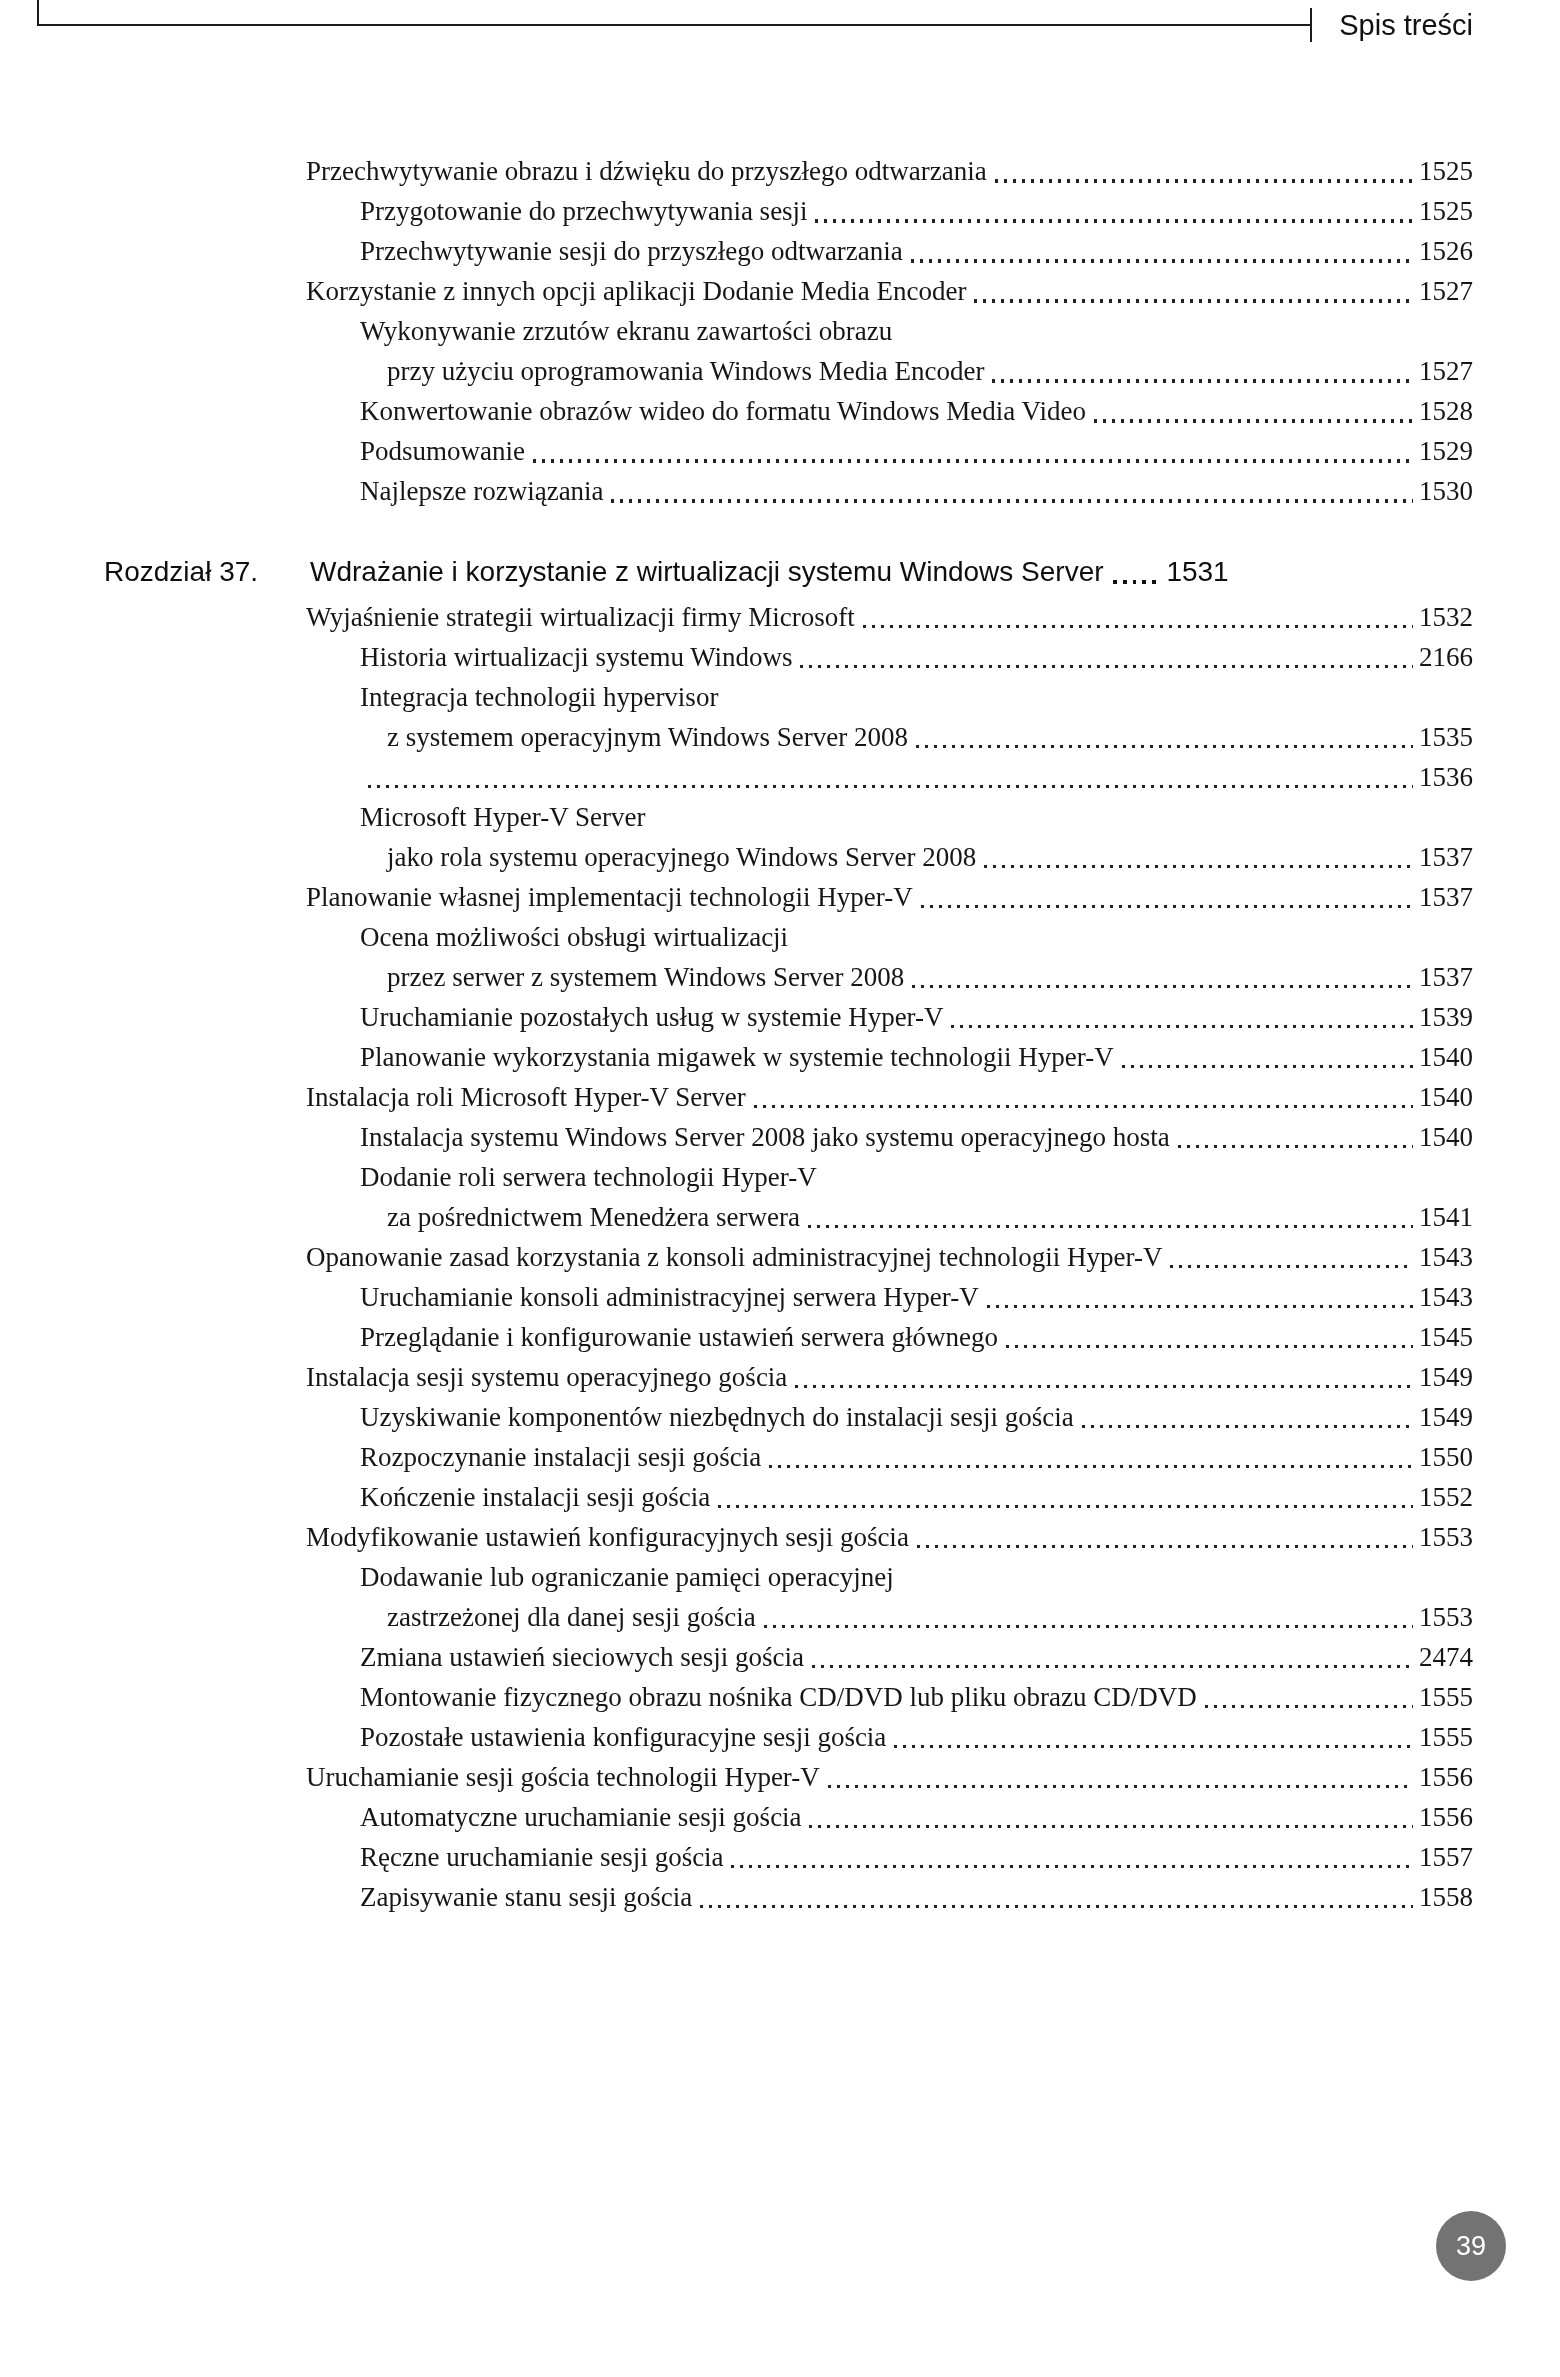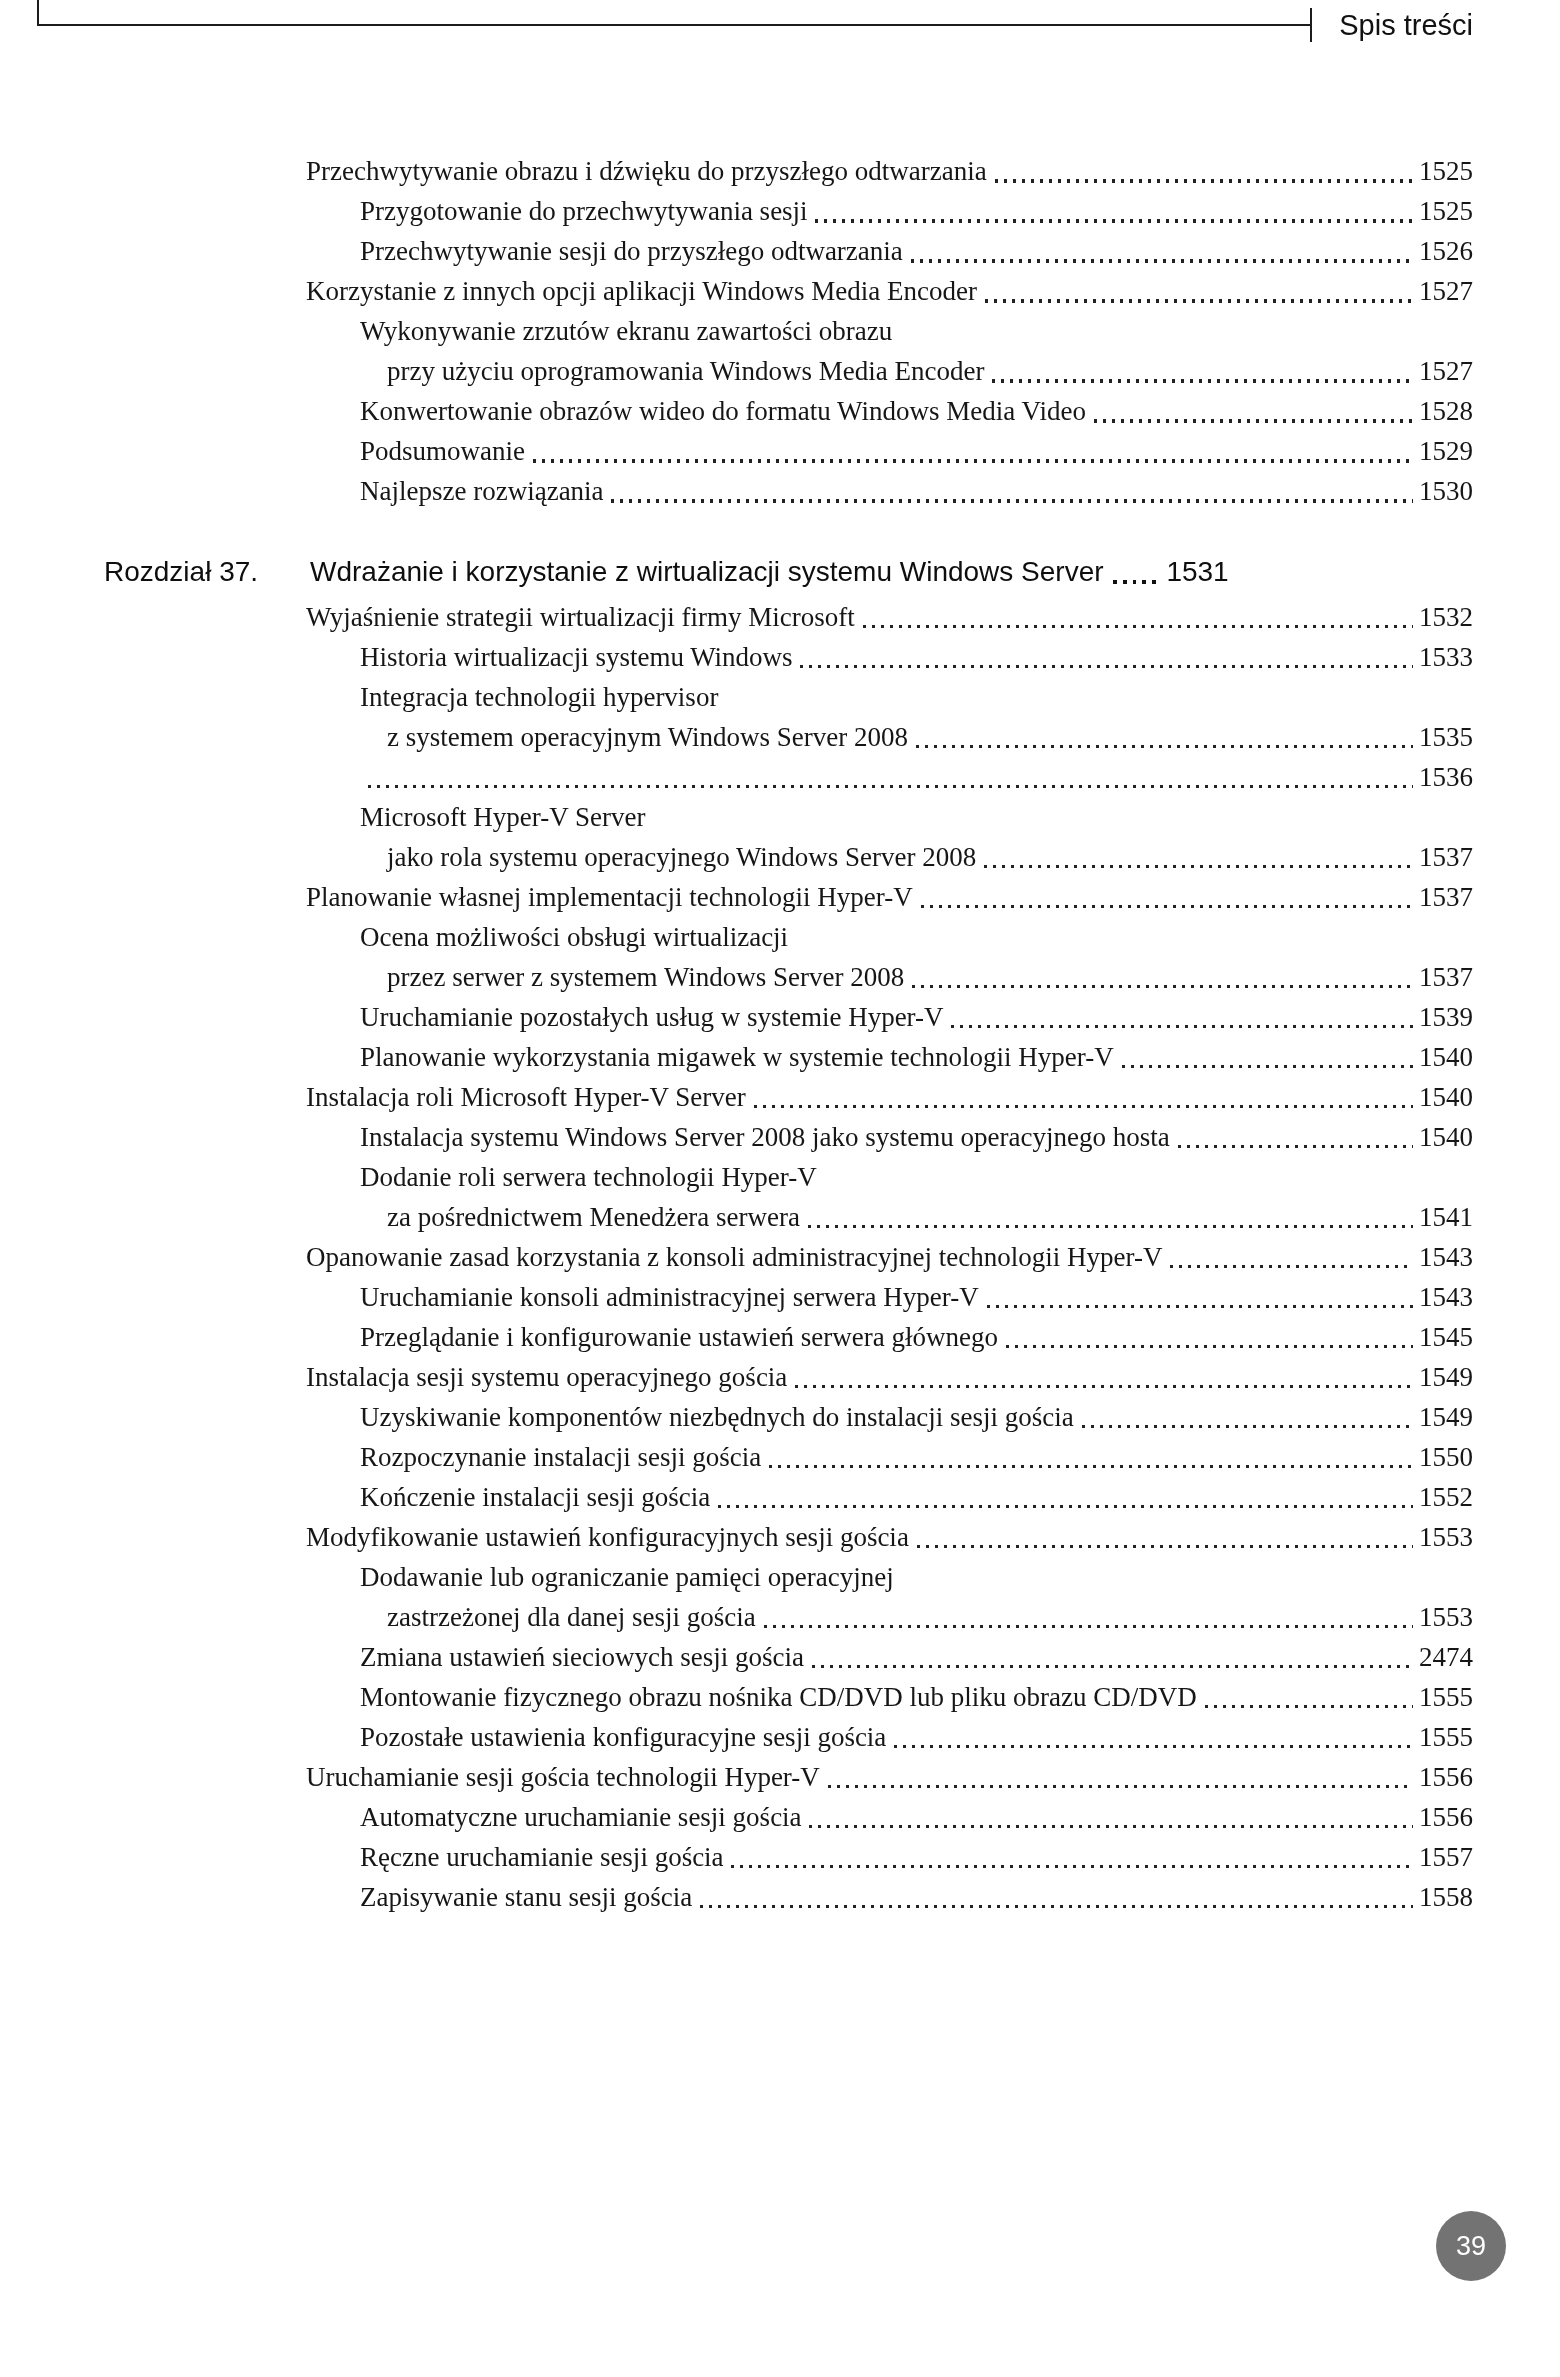--- a/index.html
+++ b/index.html
@@ -123,21 +123,21 @@
       <span class="entry-text">Przygotowanie do przechwytywania sesji</span>
       <span class="leader"></span>
       <span class="entry-page">1525</span>
     </div>
     <div class="row lvl2">
       <span class="entry-text">Przechwytywanie sesji do przyszłego odtwarzania</span>
       <span class="leader"></span>
       <span class="entry-page">1526</span>
     </div>
     <div class="row lvl1">
-      <span class="entry-text">Korzystanie z innych opcji aplikacji Windows Media Encoder</span>
+      <span class="entry-text">Korzystanie z innych opcji aplikacji Dodanie Media Encoder</span>
       <span class="leader"></span>
       <span class="entry-page">1527</span>
     </div>
     <div class="row lvl2">
       <span class="entry-text">Wykonywanie zrzutów ekranu zawartości obrazu</span>
     </div>
     <div class="row lvl3">
       <span class="entry-text">przy użyciu oprogramowania Windows Media Encoder</span>
       <span class="leader"></span>
       <span class="entry-page">1527</span>
@@ -164,21 +164,21 @@
       <span class="chapter-page">1531</span>
     </div>
     <div class="row lvl1">
       <span class="entry-text">Wyjaśnienie strategii wirtualizacji firmy Microsoft</span>
       <span class="leader"></span>
       <span class="entry-page">1532</span>
     </div>
     <div class="row lvl2">
       <span class="entry-text">Historia wirtualizacji systemu Windows</span>
       <span class="leader"></span>
-      <span class="entry-page">1533</span>
+      <span class="entry-page">2166</span>
     </div>
     <div class="row lvl2">
       <span class="entry-text">Integracja technologii hypervisor</span>
     </div>
     <div class="row lvl3">
       <span class="entry-text">z systemem operacyjnym Windows Server 2008</span>
       <span class="leader"></span>
       <span class="entry-page">1535</span>
     </div>
     <div class="row lvl2">

